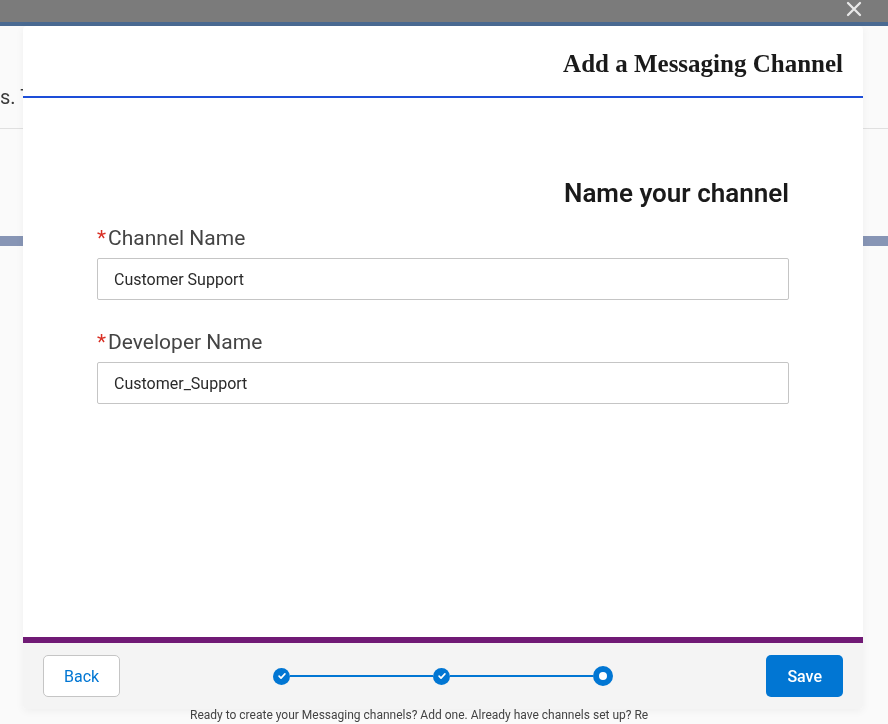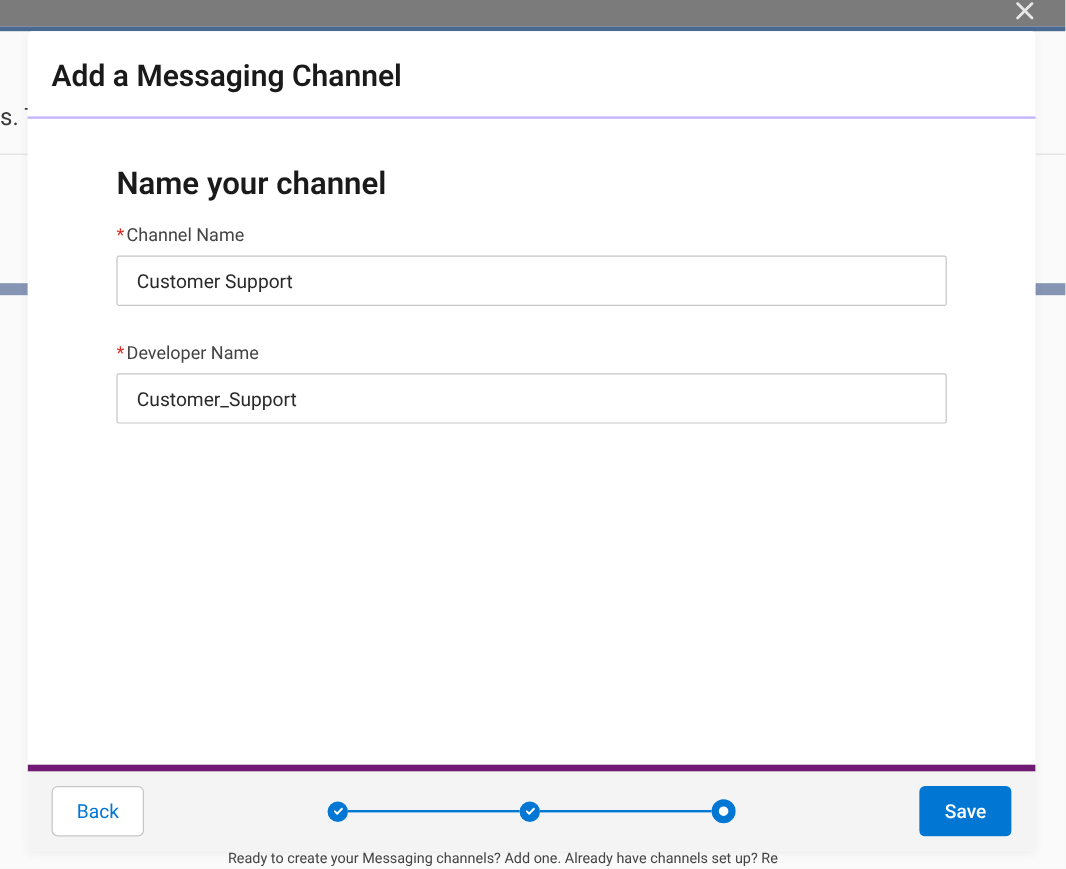--- a/index.html
+++ b/index.html
@@ -87,52 +87,54 @@
       bottom: 15px;
       background: #fff;
       border-radius: 4px;
       box-shadow: 0 2px 8px rgba(0,0,0,0.05);
       display: flex;
       flex-direction: column;
       z-index: 20;
     }
     .modal-header {
       padding: 24px 20px 18px;
-      text-align: left;
-      border-bottom: 2px solid #c4b5fd;
+      text-align: right;
+      border-bottom: 2px solid #1d4ed8;
+      font-family: Liberation Serif, serif;
     }
     .modal-header h1 {
       font-size: 25px;
       font-weight: 600;
       color: #1a1a1a;
     }
     .modal-body {
       flex: 1;
       padding: 40px 74px 20px;
       overflow: auto;
     }
     .modal-subtitle {
-      text-align: left;
+      text-align: right;
       font-size: 26px;
       font-weight: 600;
       color: #1a1a1a;
       margin-bottom: 18px;
+      margin-top: 40px;
     }
     .modal-desc {
       text-align: center;
       font-size: 17px;
       color: #2a2a2a;
       margin-bottom: 58px;
     }
     .form-group {
       margin-bottom: 30px;
     }
     .form-label {
       display: block;
-      font-size: 15px;
+      font-size: 21px;
       color: #444;
       margin-bottom: 8px;
     }
     .required {
       color: #d93025;
       margin-right: 2px;
     }
     .form-input {
       width: 100%;
       height: 42px;

